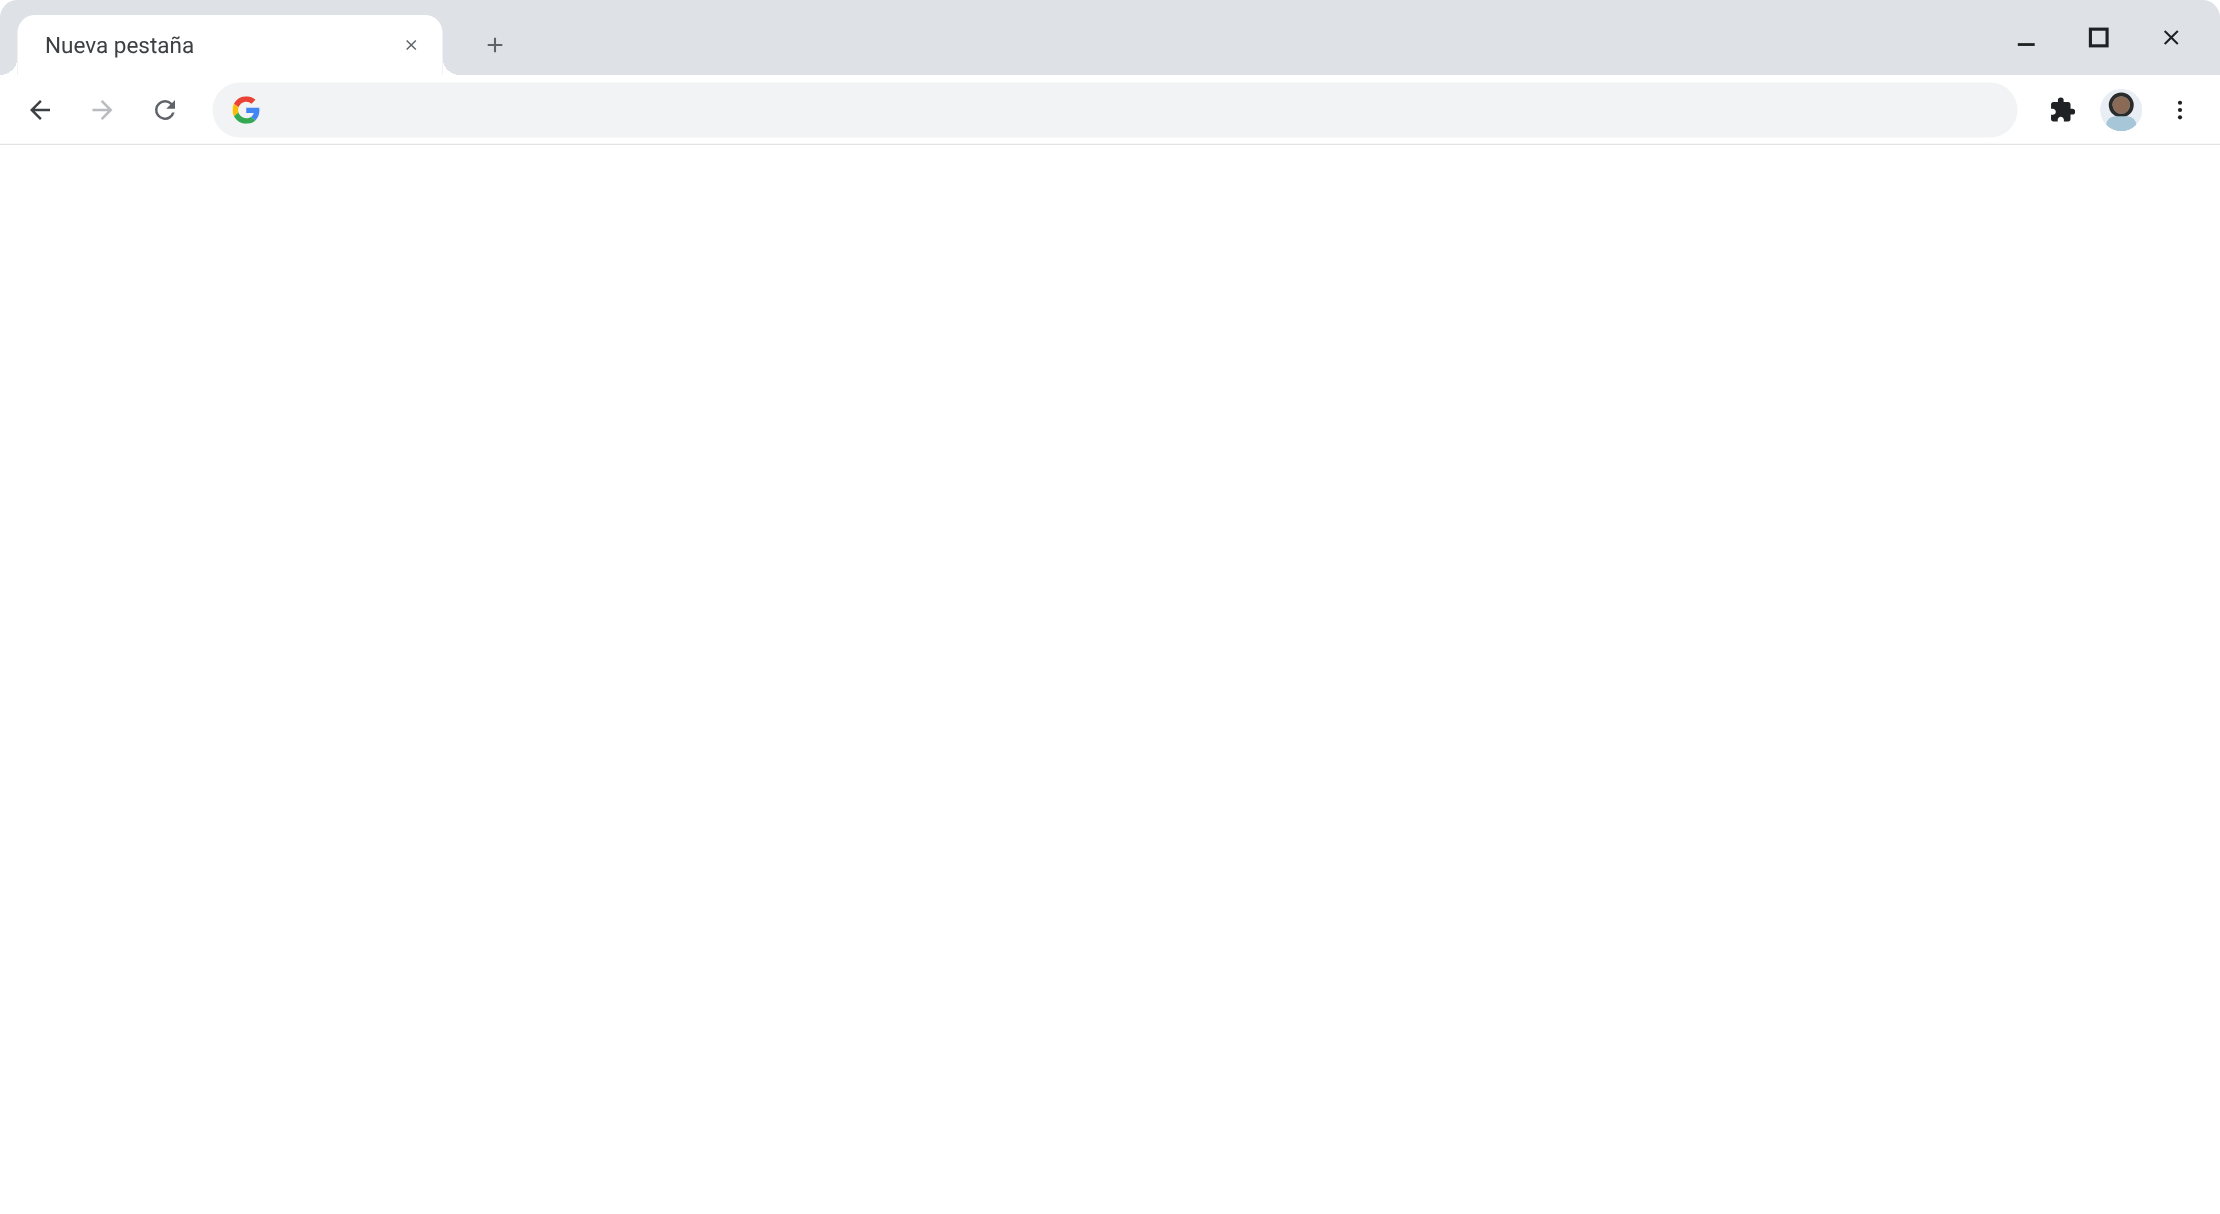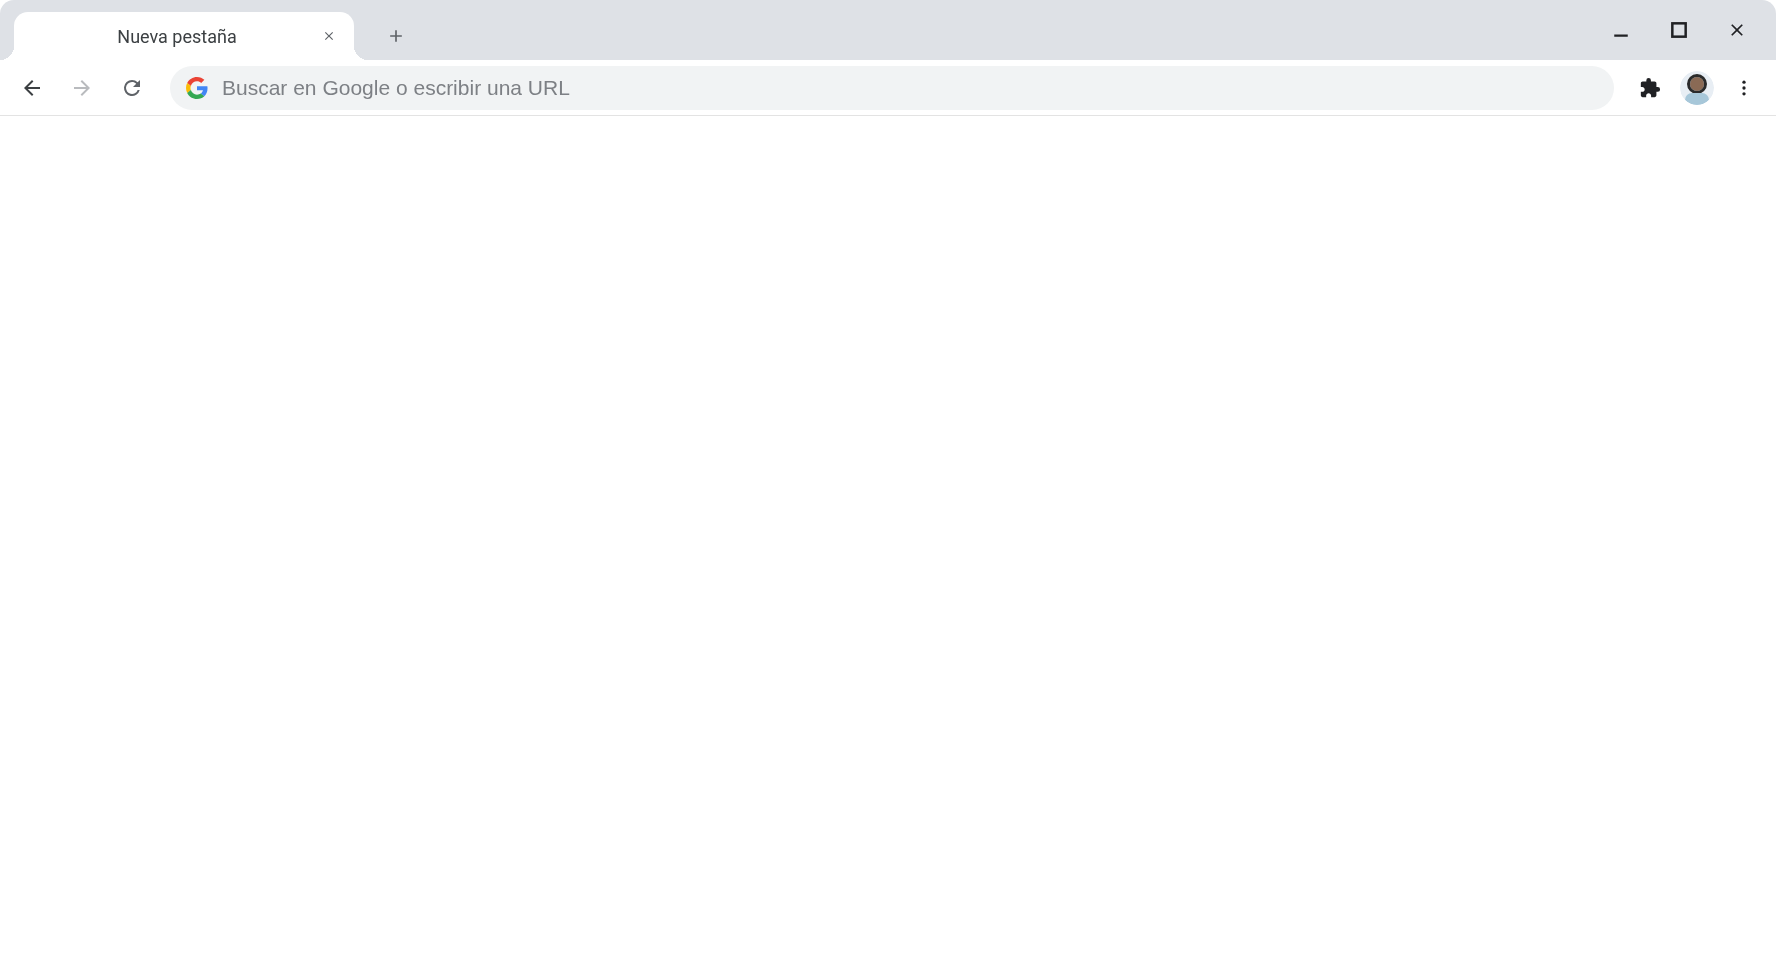--- a/index.html
+++ b/index.html
@@ -31,21 +31,20 @@
     height: 48px;
     width: 340px;
     background: #ffffff;
     border-top-left-radius: 14px;
     border-top-right-radius: 14px;
     display: flex;
     align-items: center;
     padding: 0 14px 0 22px;
     position: relative;
     margin-top: 12px;
-    text-align: center;
   }
   .tab::before,
   .tab::after {
     content: "";
     position: absolute;
     bottom: 0;
     width: 14px;
     height: 14px;
     background: #ffffff;
   }
@@ -233,21 +232,20 @@
         </svg>
     </div>
 
     <div class="omnibox">
       <svg class="g-logo" viewBox="0 0 48 48">
         <path fill="#EA4335" d="M24 9.5c3.54 0 6.71 1.22 9.21 3.6l6.85-6.85C35.9 2.38 30.47 0 24 0 14.62 0 6.51 5.38 2.56 13.22l7.98 6.19C12.43 13.72 17.74 9.5 24 9.5z"></path>
         <path fill="#4285F4" d="M46.98 24.55c0-1.57-.15-3.09-.38-4.55H24v9.02h12.94c-.58 2.96-2.26 5.48-4.78 7.18l7.73 6c4.51-4.18 7.09-10.36 7.09-17.65z"></path>
         <path fill="#FBBC05" d="M10.53 28.59c-.48-1.45-.76-2.99-.76-4.59s.27-3.14.76-4.59l-7.98-6.19C.92 16.46 0 20.12 0 24c0 3.88.92 7.54 2.56 10.78l7.97-6.19z"></path>
         <path fill="#34A853" d="M24 48c6.48 0 11.93-2.13 15.89-5.81l-7.73-6c-2.15 1.45-4.92 2.3-8.16 2.3-6.26 0-11.57-4.22-13.47-9.91l-7.98 6.19C6.51 42.62 14.62 48 24 48z"></path>
       </svg>
-      <input type="text" placeholder="Buscar en Google o escribir una URL" style="">
     </div>
 
     <div class="toolbar-right">
       <div class="ext-btn">
         <svg viewBox="0 0 24 24">
           <path fill="currentColor" d="M20.5 11H19V7c0-1.1-.9-2-2-2h-4V3.5a2.5 2.5 0 0 0-5 0V5H4c-1.1 0-2 .9-2 2v3.8h1.5c1.49 0 2.7 1.21 2.7 2.7s-1.21 2.7-2.7 2.7H2V20c0 1.1.9 2 2 2h3.8v-1.5c0-1.49 1.21-2.7 2.7-2.7s2.7 1.21 2.7 2.7V22H17c1.1 0 2-.9 2-2v-4h1.5a2.5 2.5 0 0 0 0-5z"></path>
         </svg>
       </div>
       <div class="avatar">
         <svg viewBox="0 0 34 34">

